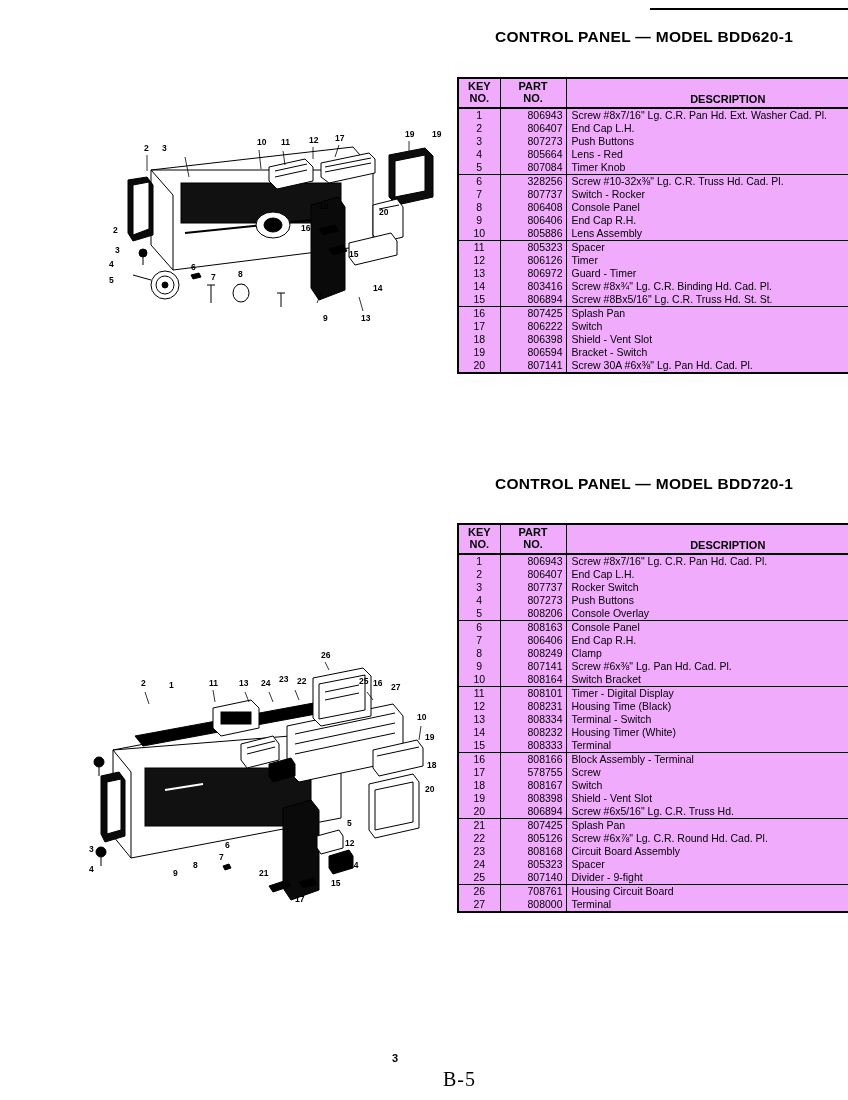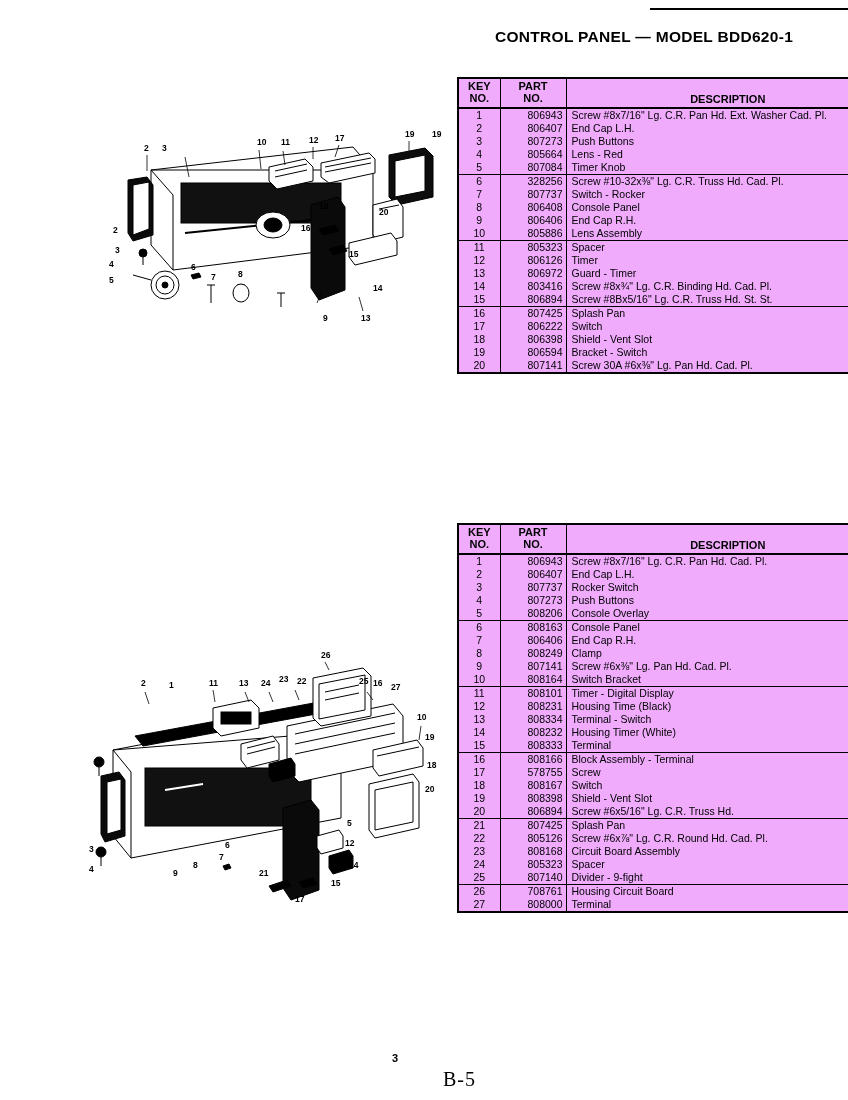--- a/index.html
+++ b/index.html
@@ -342,20 +342,21 @@
           <td class="desc">Bracket - Switch</td>
         </tr>
         <tr class="last-row">
           <td class="key">20</td>
           <td class="part">807141</td>
           <td class="desc">Screw 30A #6x⅜" Lg. Pan Hd. Cad. Pl.</td>
         </tr>
       </tbody>
   </table>
 
+  <div class="section-title" id="title-2">CONTROL PANEL — MODEL BDD720-1</div>
 
   <div class="diagram" id="diagram-2">
     <svg width="370" height="280" viewBox="0 0 370 280" xmlns="http://www.w3.org/2000/svg">
       <g stroke="#000" fill="none" stroke-width="1">
 
         <path d="M40 110 L250 70 L268 92 L268 178 L58 218 L40 196 Z" fill="#ffffff"></path>
         <path d="M40 110 L268 92"></path>
         <path d="M58 218 L58 132 L40 110"></path>
         <rect x="72" y="128" width="166" height="58" fill="#111111" stroke="#000"></rect>
         <path d="M92 150 L130 144" stroke="#ffffff" stroke-width="2"></path>

